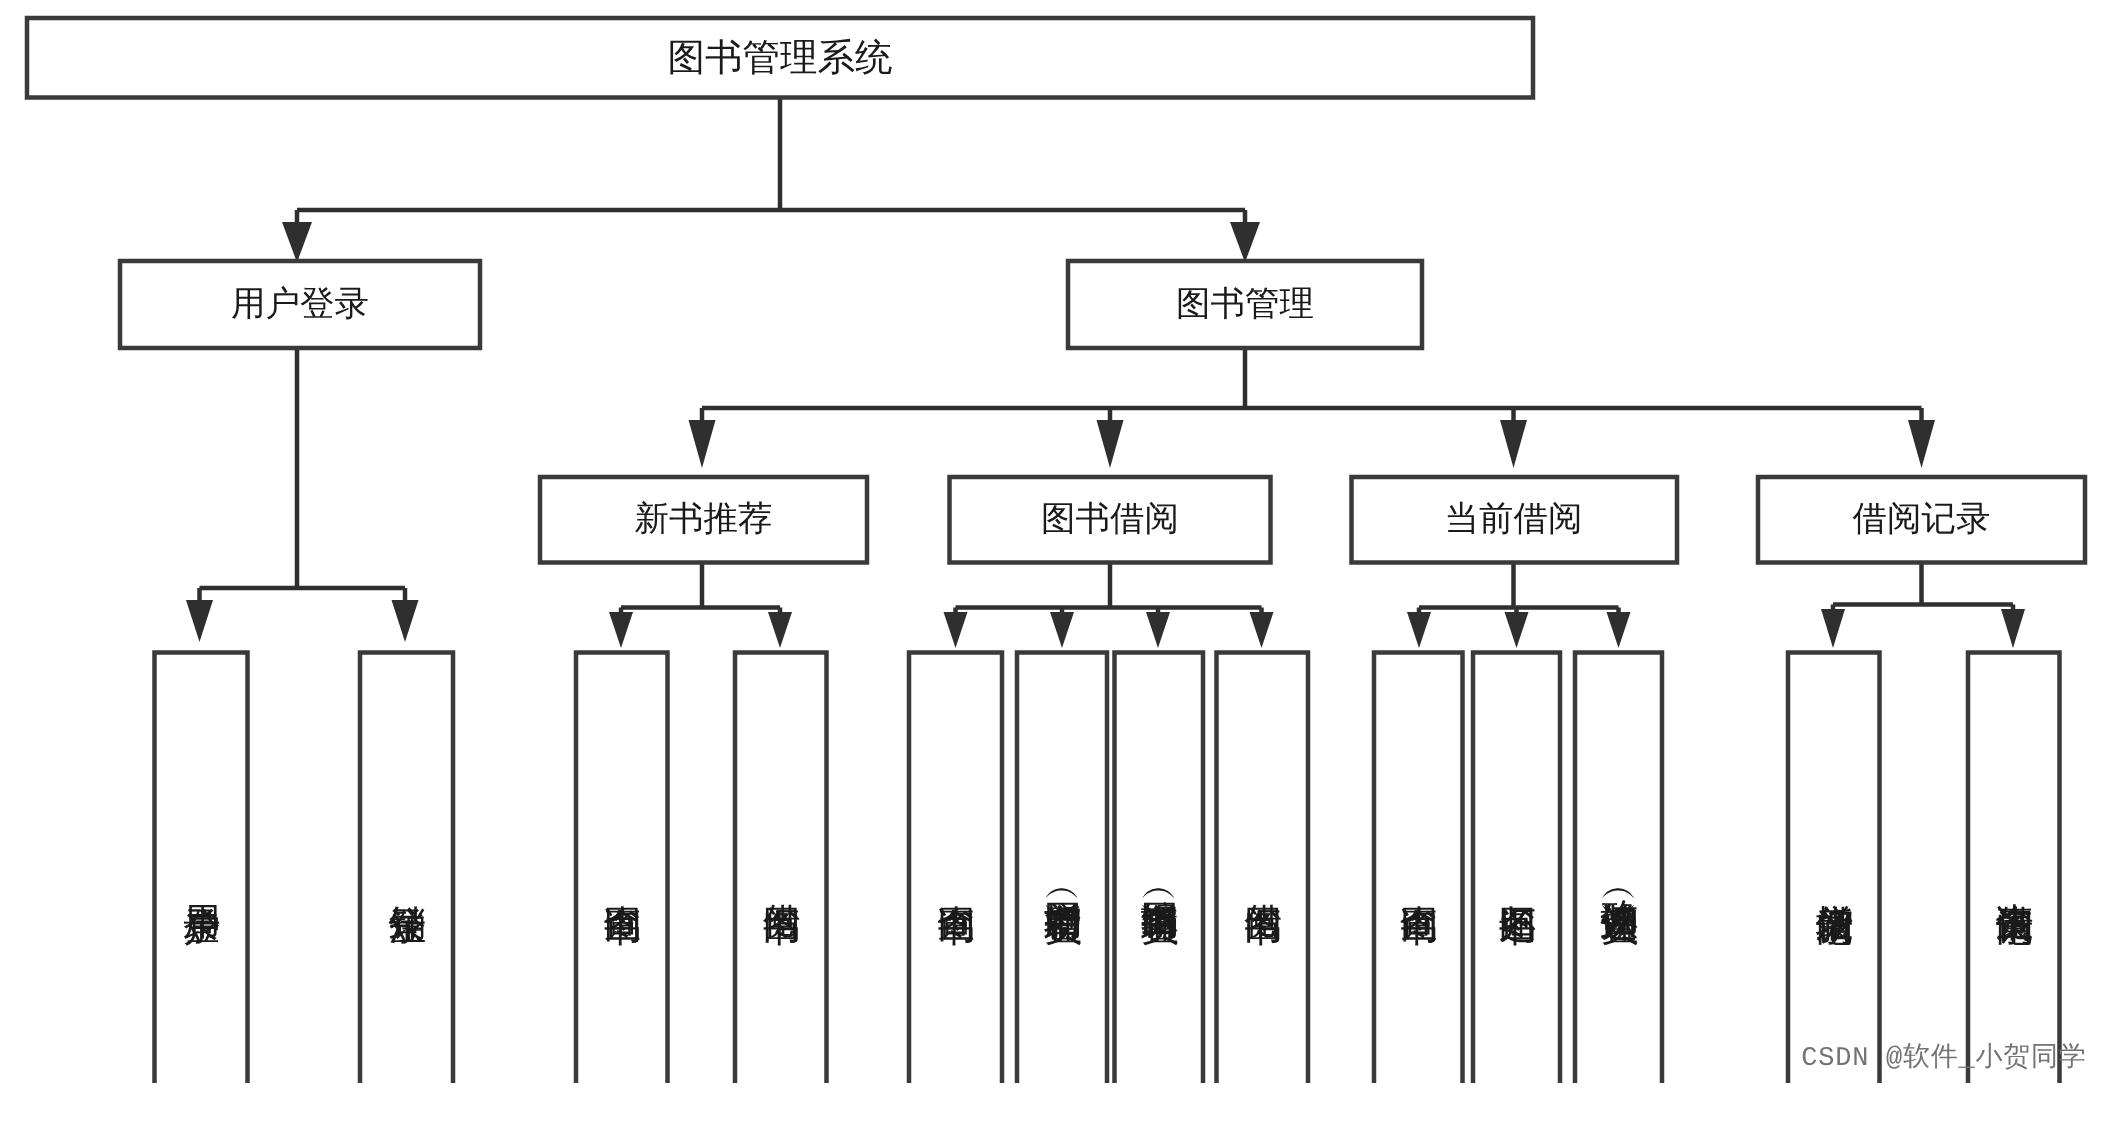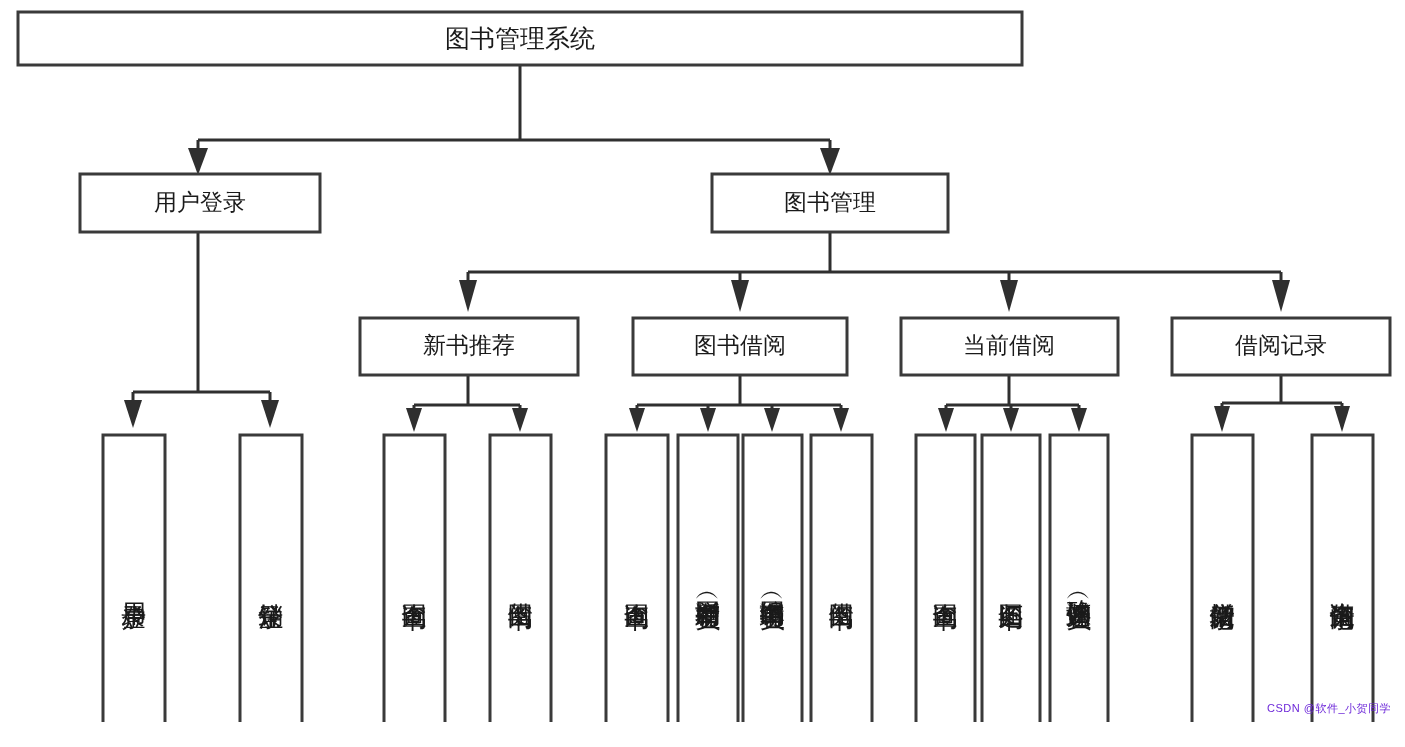--- a/index.html
+++ b/index.html
@@ -68,23 +68,23 @@
     align-items: center;
     justify-content: center;
     text-align: center;
     pointer-events: none;
     user-select: none;
   }
   .watermark {
     position: absolute;
     right: 14px;
     bottom: 6px;
-    font-family: Liberation Sans, sans-serif;
-    font-size: 11px;
-    color: #6d28d9;
+    font-family: Liberation Mono, monospace;
+    font-size: 18px;
+    color: #737373;
     letter-spacing: 0.5px;
     user-select: none;
     white-space: nowrap;
   }
 </style>
 </head>
 <body>
 
 <div id="diagram-root">
 

